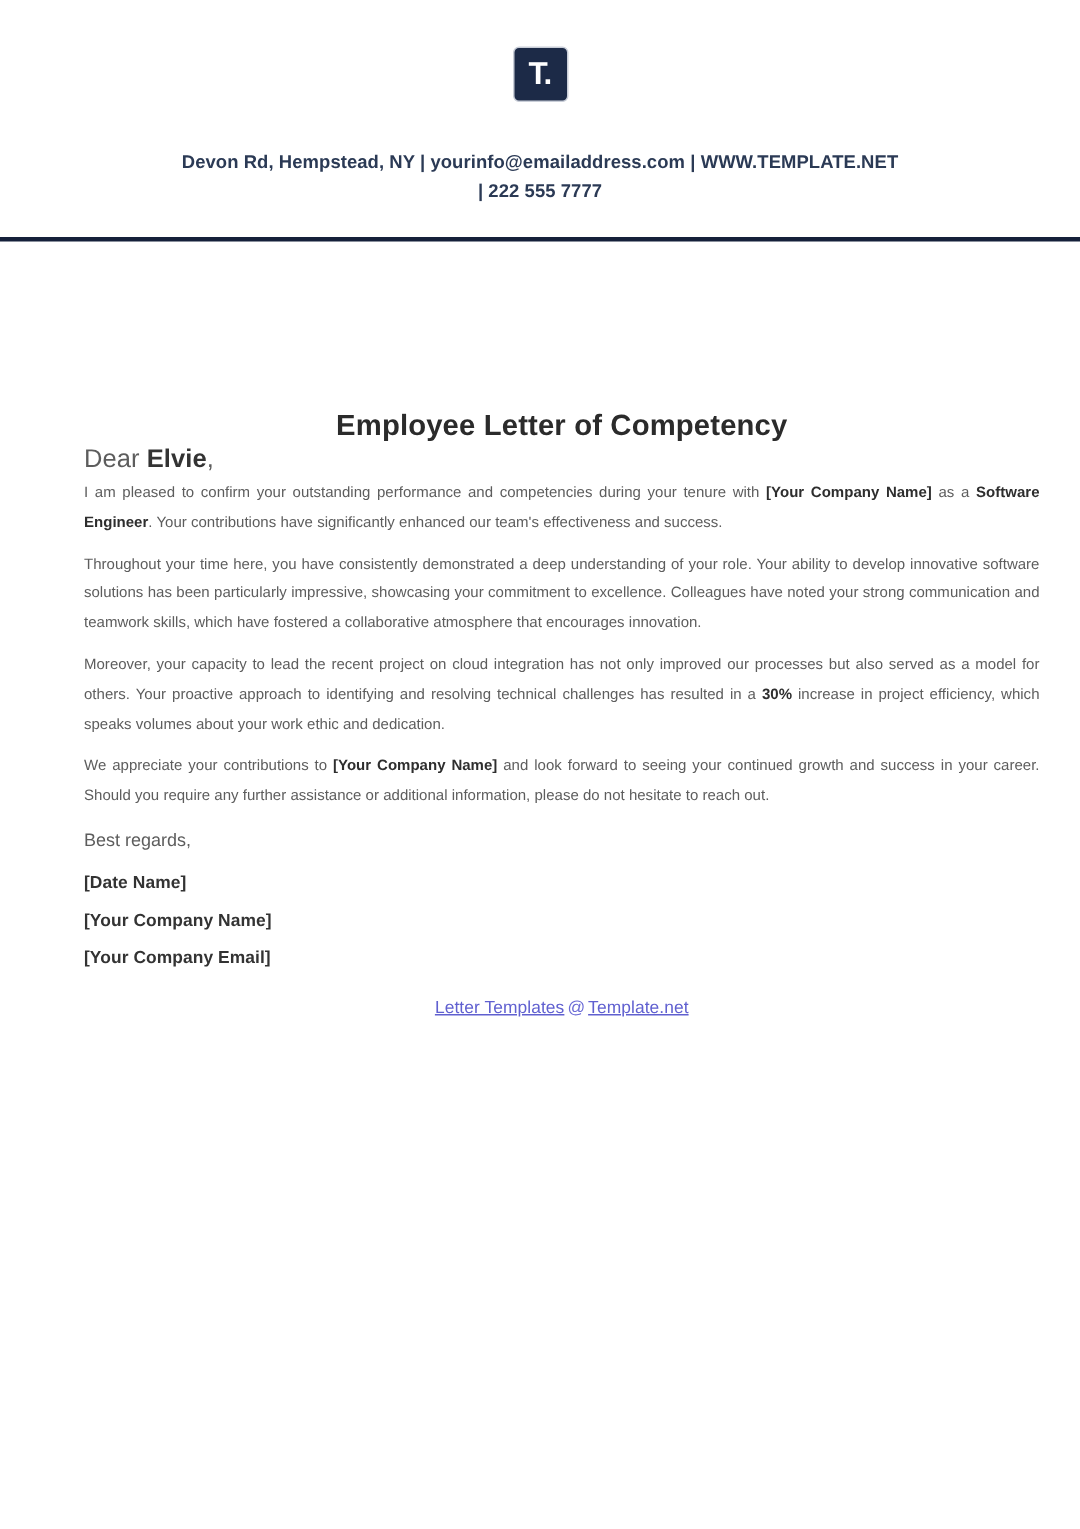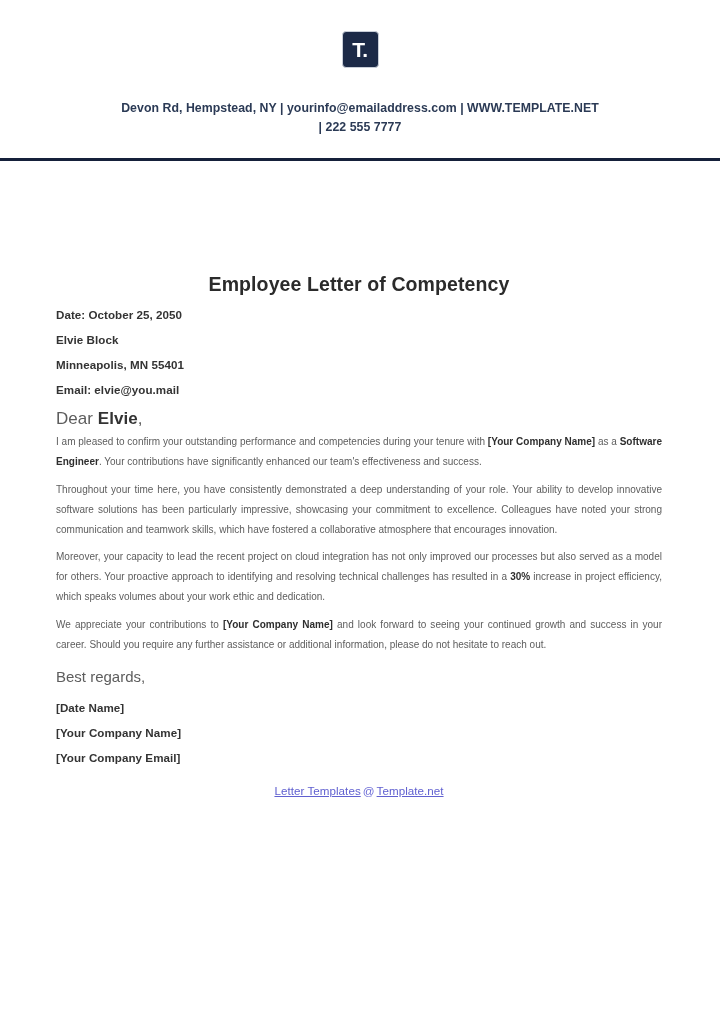--- a/index.html
+++ b/index.html
@@ -59,21 +59,21 @@
   }
   .head-rule {
     margin-top: 21px;
     width: 100%;
     height: 3px;
     background: #15203a;
   }
 
   
   .letter {
-    padding: 0 58px 0 56px;
+    padding: 0 27px 0 56px;
   }
   .doc-title {
     text-align: center;
     font-size: 19.5px;
     font-weight: bold;
     color: #2b2b2b;
     margin-top: 112px;
     letter-spacing: 0.1px;
   }
   .meta-block {
@@ -101,21 +101,21 @@
     line-height: 1.98;
     text-align: justify;
     margin: 0 0 8px 0;
     letter-spacing: 0.01px;
   }
   .para b {
     color: #2e2e2e;
     font-weight: bold;
   }
   .closing {
-    font-size: 15px;
+    font-size: 12px;
     color: #5d5d5d;
     line-height: 1.98;
     margin: 0 0 10px 0;
   }
   .sign-line {
     font-size: 11.6px;
     font-weight: bold;
     color: #333333;
     line-height: 1;
     margin-bottom: 13.5px;
@@ -150,26 +150,20 @@
       <div class="logo">T.</div>
     </div>
     <div class="contact-line">Devon Rd, Hempstead, NY | yourinfo@emailaddress.com | WWW.TEMPLATE.NET | 222 555 7777</div>
   </div>
   <div class="head-rule"></div>
 
   <div class="letter">
 
     <div class="doc-title">Employee Letter of Competency</div>
 
-    <div class="meta-block">
-      <div class="meta-line">Date: October 25, 2050</div>
-      <div class="meta-line">Elvie Block</div>
-      <div class="meta-line">Minneapolis, MN 55401</div>
-      <div class="meta-line">Email: elvie@you.mail</div>
-    </div>
 
     <div class="salutation">
       <span>Dear </span><b>Elvie</b><span>,</span>
     </div>
 
     <div id="paragraphs">
         <div class="para"><span>I am pleased to confirm your outstanding performance and competencies during your tenure with </span><b>[Your Company Name]</b><span> as a </span><b>Software Engineer</b><span>. Your contributions have significantly enhanced our team's effectiveness and success.</span></div>
         <div class="para"><span>Throughout your time here, you have consistently demonstrated a deep understanding of your role. Your ability to develop innovative software solutions has been particularly impressive, showcasing your commitment to excellence. Colleagues have noted your strong communication and teamwork skills, which have fostered a collaborative atmosphere that encourages innovation.</span></div>
         <div class="para"><span>Moreover, your capacity to lead the recent project on cloud integration has not only improved our processes but also served as a model for others. Your proactive approach to identifying and resolving technical challenges has resulted in a </span><b>30%</b><span> increase in project efficiency, which speaks volumes about your work ethic and dedication.</span></div>
         <div class="para"><span>We appreciate your contributions to </span><b>[Your Company Name]</b><span> and look forward to seeing your continued growth and success in your career. Should you require any further assistance or additional information, please do not hesitate to reach out.</span></div>

